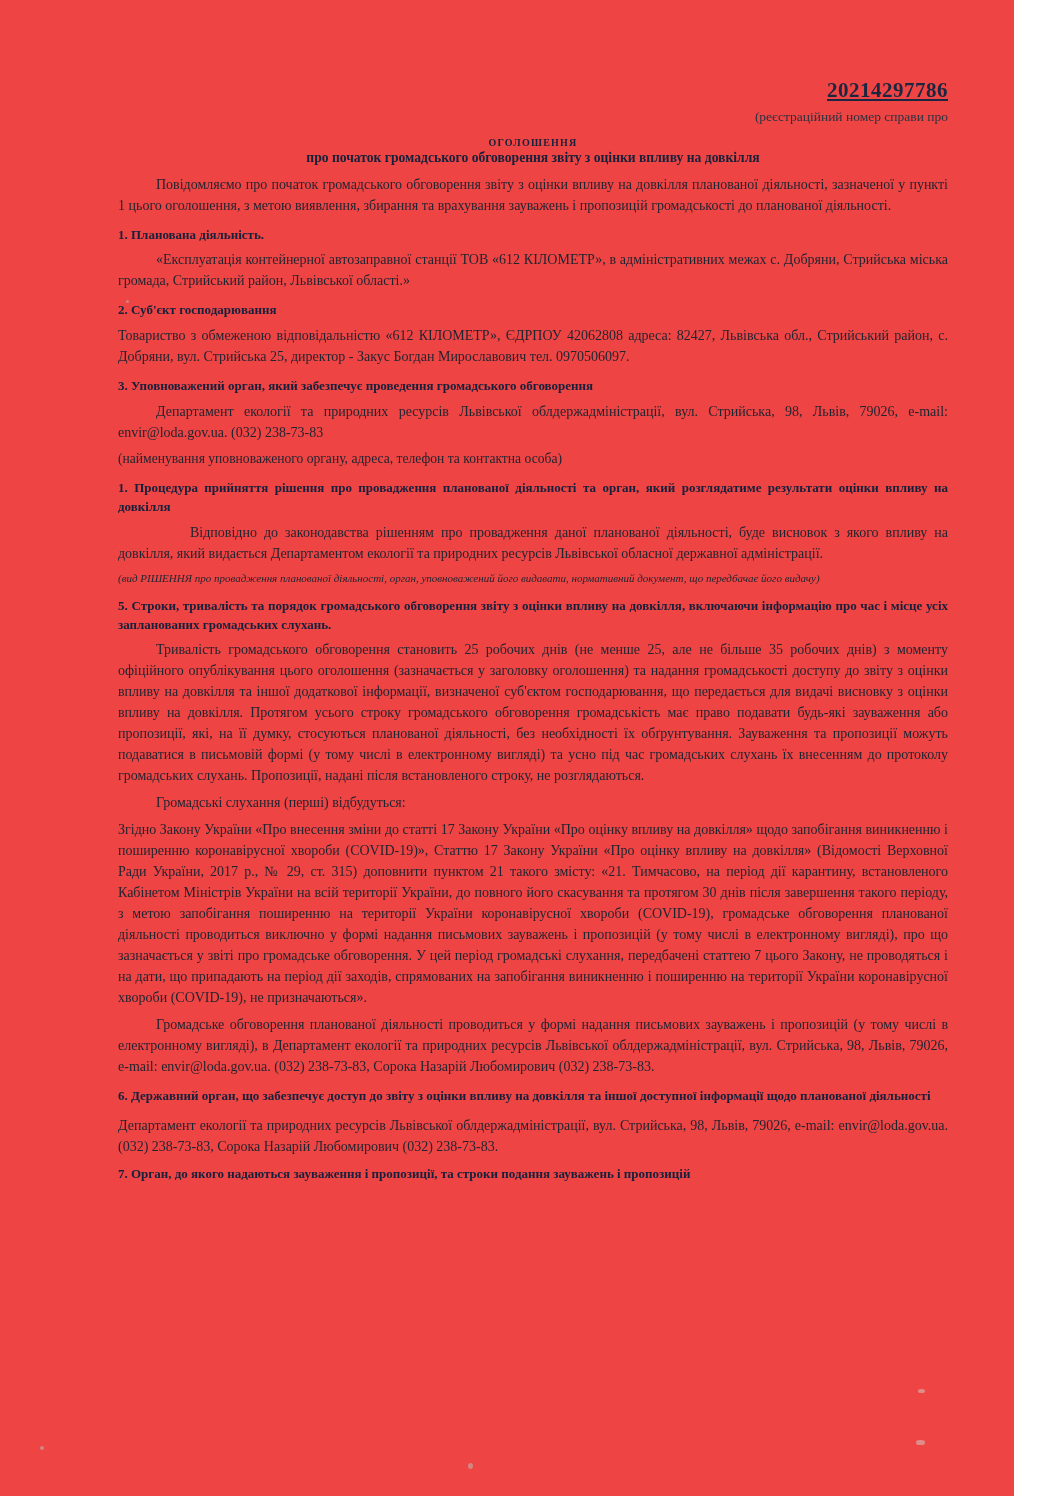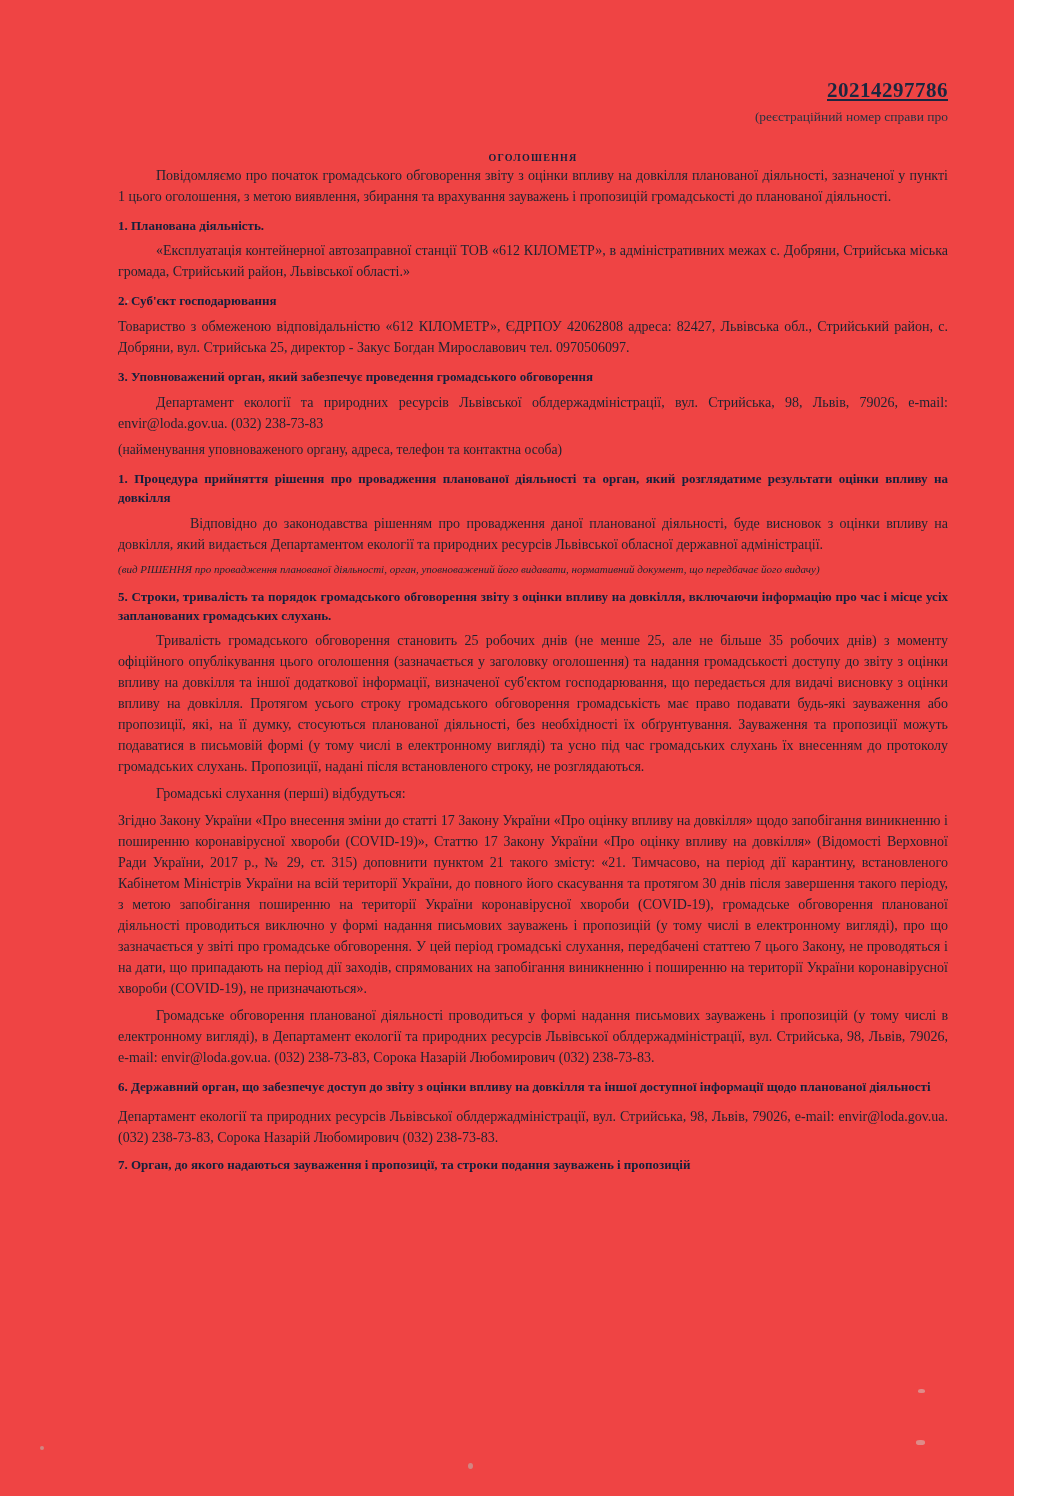--- a/index.html
+++ b/index.html
@@ -30,21 +30,21 @@
     letter-spacing: 0.5px;
     color: #1b2740;
     text-decoration: underline;
     margin-bottom: 4px;
   }
   .reg-caption {
     text-align: right;
     font-size: 13.5px;
     line-height: 1.45;
     color: #2a3240;
-    margin-bottom: 25px;
+    margin-bottom: 10px;
   }
   .doc-title {
     text-align: center;
     font-size: 10px;
     font-weight: bold;
     letter-spacing: 1.2px;
     margin: 2px 0 2px 0;
     color: #16203a;
   }
   .doc-subtitle {
@@ -111,35 +111,36 @@
 <div class="page">
 
   <div class="content">
 
     <div class="reg-number">20214297786</div>
     <div class="reg-caption">
       <div>(реєстраційний номер справи про</div>
     </div>
 
     <div class="doc-title">ОГОЛОШЕННЯ</div>
+    <div class="doc-subtitle">про початок громадського обговорення звіту з оцінки впливу на довкілля</div>
 
     <p class="body indent">Повідомляємо про початок громадського обговорення звіту з оцінки впливу на довкілля планованої діяльності, зазначеної у пункті 1 цього оголошення, з метою виявлення, збирання та врахування зауважень і пропозицій громадськості до планованої діяльності.</p>
 
     <h2 class="section">1. Планована діяльність.</h2>
     <p class="body indent">«Експлуатація контейнерної автозаправної станції ТОВ «612 КІЛОМЕТР», в адміністративних межах с. Добряни, Стрийська міська громада, Стрийський район, Львівської області.»</p>
 
     <h2 class="section">2. Суб'єкт господарювання</h2>
     <p class="body">Товариство з обмеженою відповідальністю «612 КІЛОМЕТР», ЄДРПОУ 42062808 адреса: 82427, Львівська обл., Стрийський район, с. Добряни, вул. Стрийська 25, директор - Закус Богдан Мирославович тел. 0970506097.</p>
 
     <h2 class="section">3. Уповноважений орган, який забезпечує проведення громадського обговорення</h2>
     <p class="body indent">Департамент екології та природних ресурсів Львівської облдержадміністрації, вул. Стрийська, 98, Львів, 79026, e-mail: envir@loda.gov.ua. (032) 238-73-83</p>
     <p class="note">(найменування уповноваженого органу, адреса, телефон та контактна особа)</p>
 
     <h2 class="section">1. Процедура прийняття рішення про провадження планованої діяльності та орган, який розглядатиме результати оцінки впливу на довкілля</h2>
-    <p class="body indent-lg">Відповідно до законодавства рішенням про провадження даної планованої діяльності, буде висновок з оцінки впливу на довкілля, який видається Департаментом екології та природних ресурсів Львівської обласної державної адміністрації.</p>
+    <p class="body indent-lg">Відповідно до законодавства рішенням про провадження даної планованої діяльності, буде висновок з якого впливу на довкілля, який видається Департаментом екології та природних ресурсів Львівської обласної державної адміністрації.</p>
     <p class="italic">(вид РІШЕННЯ про провадження планованої діяльності, орган, уповноважений його видавати, нормативний документ, що передбачає його видачу)</p>
 
     <h2 class="section">5. Строки, тривалість та порядок громадського обговорення звіту з оцінки впливу на довкілля, включаючи інформацію про час і місце усіх запланованих громадських слухань.</h2>
     <p class="body indent">Тривалість громадського обговорення становить 25 робочих днів (не менше 25, але не більше 35 робочих днів) з моменту офіційного опублікування цього оголошення (зазначається у заголовку оголошення) та надання громадськості доступу до звіту з оцінки впливу на довкілля та іншої додаткової інформації, визначеної суб'єктом господарювання, що передається для видачі висновку з оцінки впливу на довкілля. Протягом усього строку громадського обговорення громадськість має право подавати будь-які зауваження або пропозиції, які, на її думку, стосуються планованої діяльності, без необхідності їх обґрунтування. Зауваження та пропозиції можуть подаватися в письмовій формі (у тому числі в електронному вигляді) та усно під час громадських слухань їх внесенням до протоколу громадських слухань. Пропозиції, надані після встановленого строку, не розглядаються.</p>
     <p class="body indent">Громадські слухання (перші) відбудуться:</p>
     <p class="body">Згідно Закону України «Про внесення зміни до статті 17 Закону України «Про оцінку впливу на довкілля» щодо запобігання виникненню і поширенню коронавірусної хвороби (COVID-19)», Статтю 17 Закону України «Про оцінку впливу на довкілля» (Відомості Верховної Ради України, 2017 р., № 29, ст. 315) доповнити пунктом 21 такого змісту: «21. Тимчасово, на період дії карантину, встановленого Кабінетом Міністрів України на всій території України, до повного його скасування та протягом 30 днів після завершення такого періоду, з метою запобігання поширенню на території України коронавірусної хвороби (COVID-19), громадське обговорення планованої діяльності проводиться виключно у формі надання письмових зауважень і пропозицій (у тому числі в електронному вигляді), про що зазначається у звіті про громадське обговорення. У цей період громадські слухання, передбачені статтею 7 цього Закону, не проводяться і на дати, що припадають на період дії заходів, спрямованих на запобігання виникненню і поширенню на території України коронавірусної хвороби (COVID-19), не призначаються».</p>
     <p class="body indent">Громадське обговорення планованої діяльності проводиться у формі надання письмових зауважень і пропозицій (у тому числі в електронному вигляді), в Департамент екології та природних ресурсів Львівської облдержадміністрації, вул. Стрийська, 98, Львів, 79026, e-mail: envir@loda.gov.ua. (032) 238-73-83, Сорока Назарій Любомирович (032) 238-73-83.</p>
 
     <h2 class="section">6. Державний орган, що забезпечує доступ до звіту з оцінки впливу на довкілля та іншої доступної інформації щодо планованої діяльності</h2>
     <div class="spacer-sm"></div>

